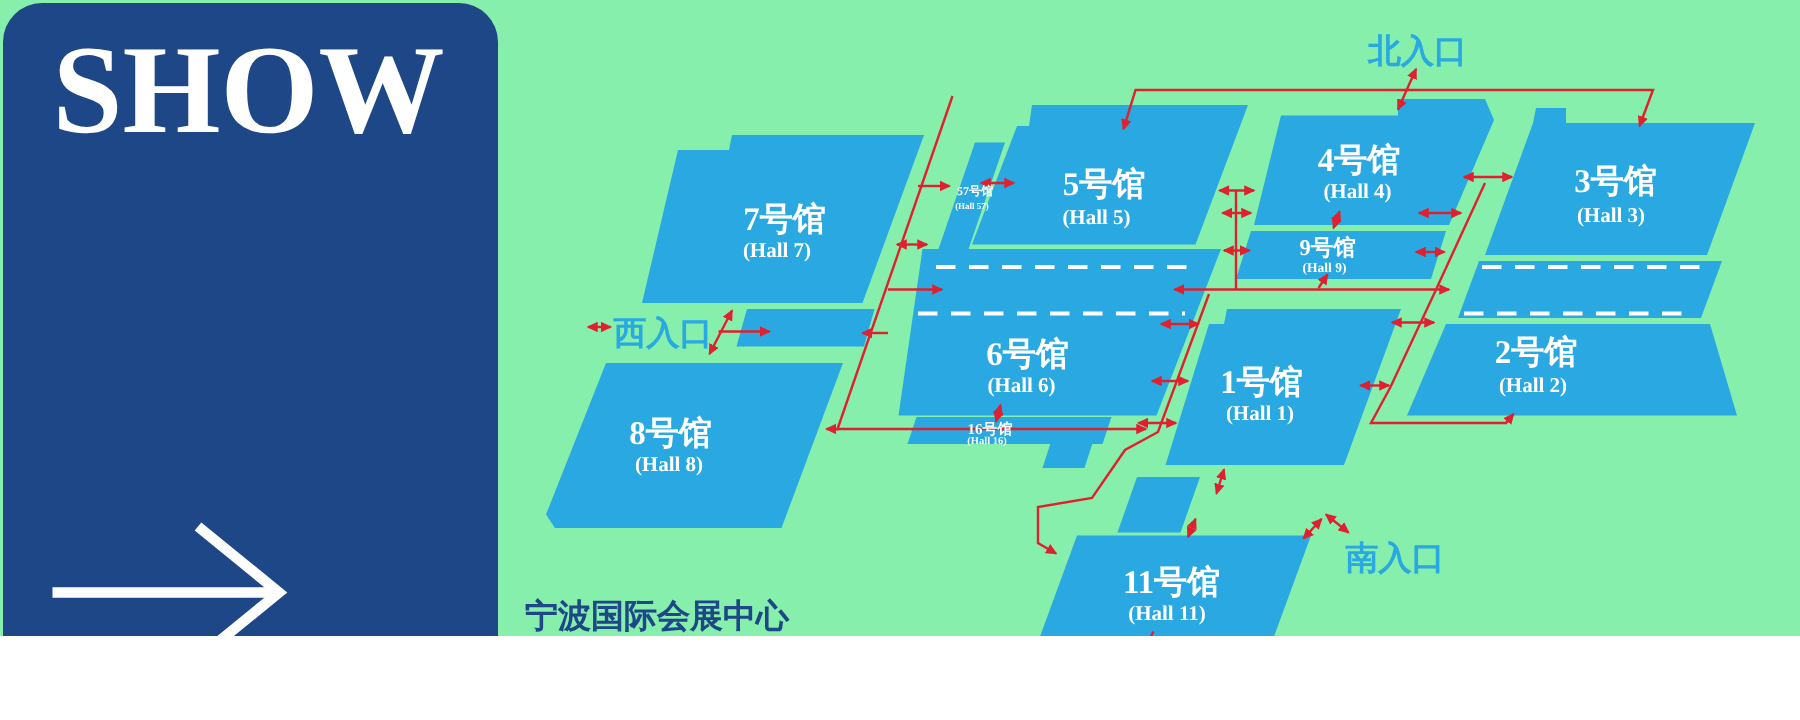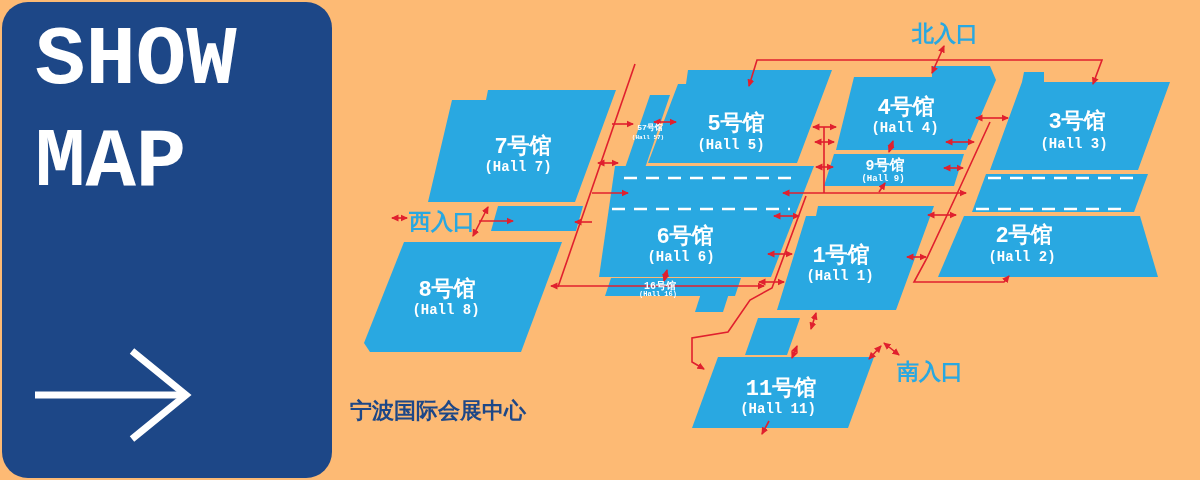--- a/index.html
+++ b/index.html
@@ -1,17 +1,17 @@
 <!DOCTYPE html>
 <html><head>
 <meta charset="utf-8">
 <style>
   html,body{margin:0;padding:0;background:#fff;}
-  .stage{position:relative;width:1200px;height:480px;background:#fdba74;overflow:hidden;
-         font-family:Liberation Mono, monospace;}
+  .stage{position:relative;width:1200px;height:424px;background:#86efac;overflow:hidden;
+         font-family:Liberation Serif, serif;}
   .panel{position:absolute;left:2px;top:2px;width:330px;height:476px;
          background:#1D4787;border-radius:26px;}
   .panel-title{position:absolute;left:33px;top:8px;color:#fff;font-weight:bold;
          font-size:84px;line-height:1.21;letter-spacing:0;}
   .panel-arrow{position:absolute;left:30px;top:345px;}
   .mapsvg{position:absolute;left:0;top:0;}
   .hall{fill:#29A8E1;stroke:none;}
   .red{stroke:#E0202E;stroke-width:1.6;fill:none;}
   .dash{stroke:#FFFFFF;stroke-width:2.6;stroke-dasharray:13 9;fill:none;}
   .t{font-weight:bold;fill:#fff;text-anchor:middle;}
@@ -21,21 +21,20 @@
   .venue{font-weight:bold;fill:#1D4787;font-size:22px;text-anchor:start;}
 </style>
 </head>
 <body>
 
 <div class="stage">
 
   <div class="panel">
     <div class="panel-title">
       <div>SHOW</div>
-      <div>MAP</div>
     </div>
     <svg class="panel-arrow" width="165" height="95" viewBox="0 0 165 95">
       <line x1="3" y1="48" x2="152" y2="48" stroke="#fff" stroke-width="7"></line>
       <polyline points="100,4 154,48 100,92" fill="none" stroke="#fff" stroke-width="7"></polyline>
     </svg>
   </div>
 
   <svg class="mapsvg" width="1200" height="480" viewBox="0 0 1200 480">
     <defs>
       <marker id="ah" viewBox="0 0 8 8" refX="6.5" refY="4" markerWidth="8" markerHeight="8" orient="auto-start-reverse" markerUnits="userSpaceOnUse">

